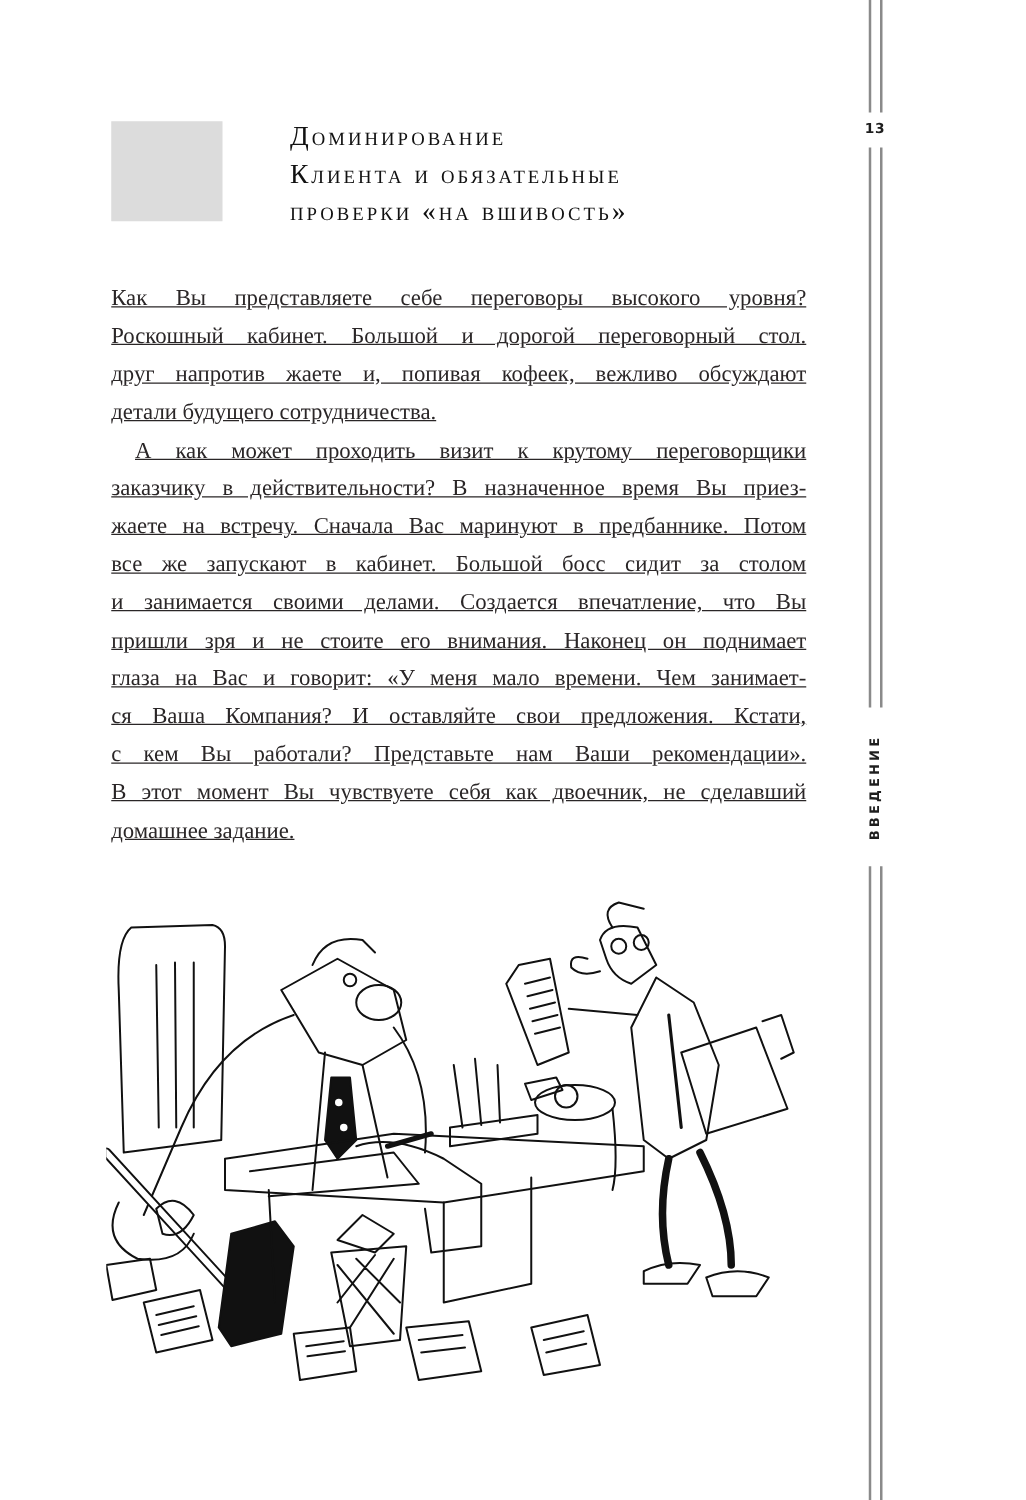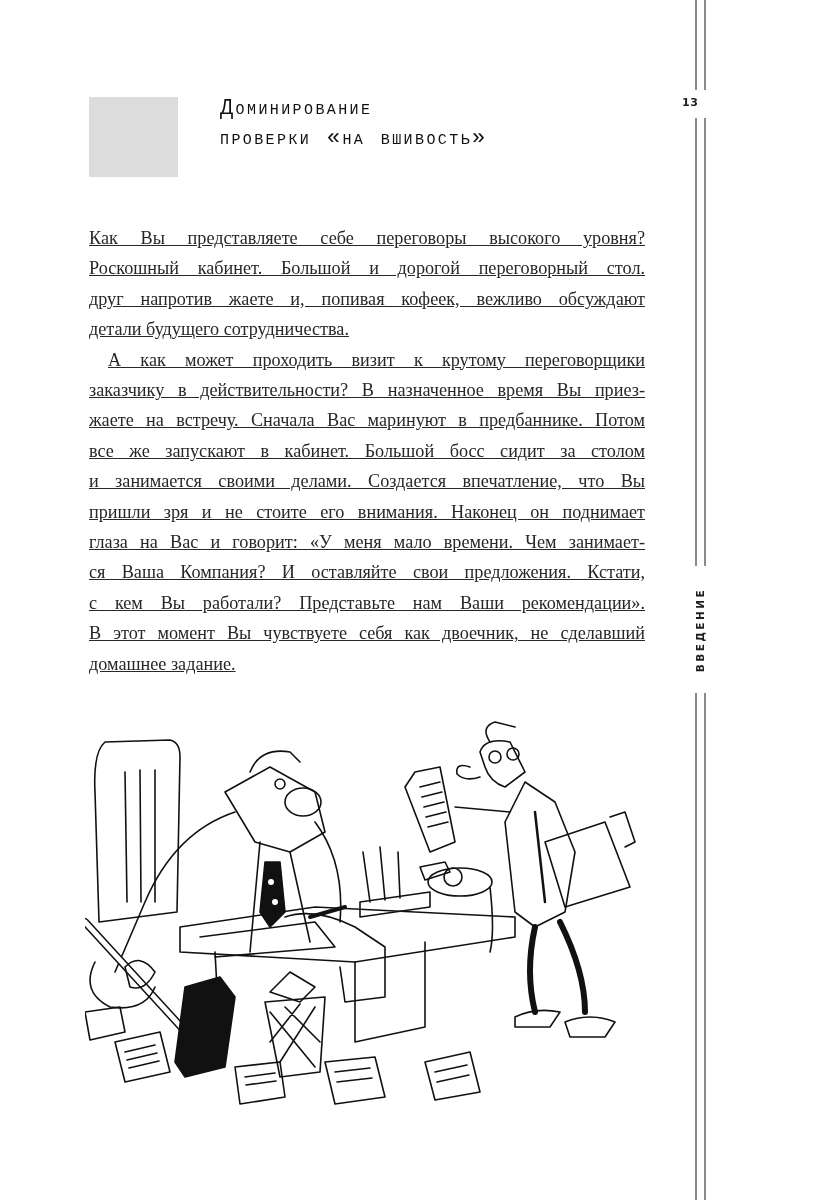--- a/index.html
+++ b/index.html
@@ -10,42 +10,42 @@
     color: #231f20;
   }
   .page { position: absolute; inset: 0; }
 
   
   .rule { position: absolute; width: 2px; background: #8a8a8a; }
   .rule.l { left: 695px; }
   .rule.r { left: 704px; }
 
   .page-number {
-    position: absolute; left: 682px; top: 96px; width: 36px; text-align: left;
+    position: absolute; left: 682px; top: 96px; width: 36px; text-align: center;
     font-family: "DejaVu Sans", sans-serif; font-weight: bold; font-size: 11px;
     letter-spacing: 0.5px; color: #1e1e1e;
   }
 
   .section-tab {
     position: absolute; left: 688px; top: 575px; width: 24px; height: 110px;
     display: flex; align-items: center; justify-content: center;
   }
   .section-tab span {
     display: block; transform: rotate(-90deg); white-space: nowrap;
     font-family: "DejaVu Sans", sans-serif; font-weight: bold; font-size: 10.5px;
     letter-spacing: 2.5px; color: #1e1e1e;
   }
 
   .title-box {
     position: absolute; left: 89px; top: 97px; width: 89px; height: 80px;
     background: #dcdcdc;
   }
   .title {
-    position: absolute; left: 220px; top: 94px; width: 440px;
-    font-family: Liberation Mono, monospace; font-size: 22px; line-height: 30px;
+    position: absolute; left: 232px; top: 94px; width: 440px;
+    font-family: Liberation Serif, serif; font-size: 22px; line-height: 30px;
     letter-spacing: 2.4px; color: #111; font-weight: normal;
     font-variant: small-caps; text-transform: none;
   }
   .title div { white-space: nowrap; }
 
   .body-text {
     position: absolute; left: 89px; top: 223px; width: 556px;
     font-size: 18.2px; line-height: 30.4px; color: #2a2627;
   }
   .body-text p { margin: 0; text-align: justify; text-align-last: left; text-decoration: underline; }
@@ -67,20 +67,21 @@
   <div class="rule r" style="top:118px;height:448px"></div>
   <div class="section-tab">
     <span>ВВЕДЕНИЕ</span>
   </div>
   <div class="rule l" style="top:693px;height:507px"></div>
   <div class="rule r" style="top:693px;height:507px"></div>
 
   <div class="title-box"></div>
   <h1 class="title" style="margin:0">
     <div>Доминирование</div>
+    <div>Клиента и обязательные</div>
     <div>проверки «на вшивость»</div>
   </h1>
 
   <div class="body-text">
     <p>
       <span class="ln">Как Вы представляете себе переговоры высокого уровня?</span>
       <span class="ln">Роскошный кабинет. Большой и дорогой переговорный стол.</span>
       <span class="ln">друг напротив жаете и, попивая кофеек, вежливо обсуждают</span>
       <span class="ln last">детали будущего сотрудничества.</span>
     </p>

